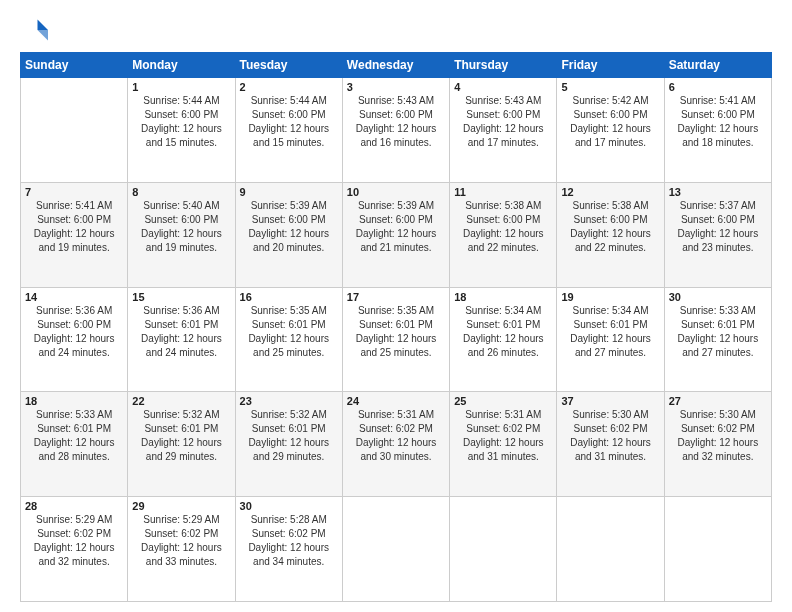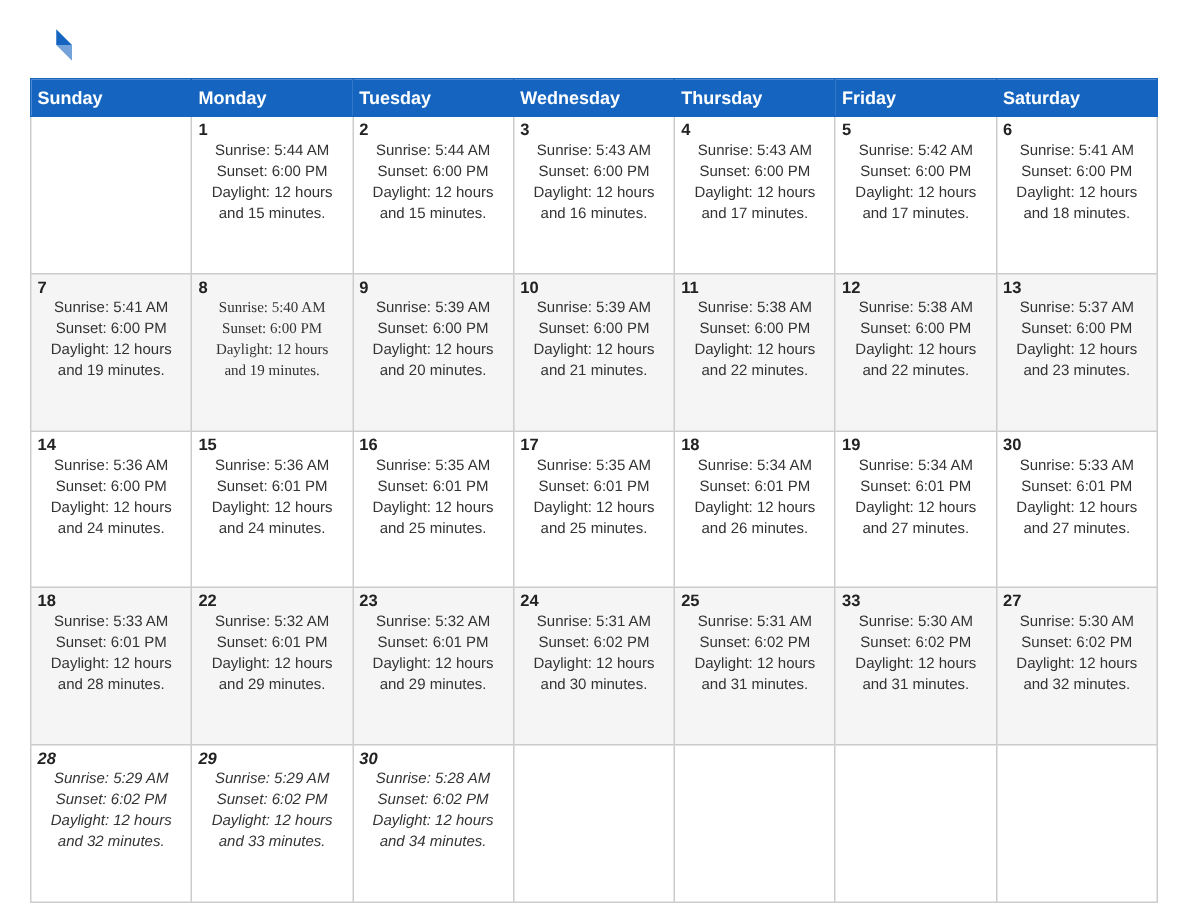--- a/index.html
+++ b/index.html
@@ -73,21 +73,20 @@
       vertical-align: top;
       padding: 3px 4px;
       border: 1px solid #ccc;
       font-size: 9.5px;
       color: #333;
       background: #fff;
       height: 72px;
     }
     .calendar tr:last-child td {
       height: 60px;
-      font-style: italic;
     }
     .day-num {
       font-size: 11px;
       font-weight: bold;
       color: #222;
       display: block;
       margin-bottom: 1px;
     }
     .day-info {
       font-size: 10px;
@@ -184,21 +183,21 @@
         <tr class="row-shade">
           <td>
             <span class="day-num">7</span>
             <div class="day-info" style="white-space: pre-line;">Sunrise: 5:41 AM
 Sunset: 6:00 PM
 Daylight: 12 hours
 and 19 minutes.</div>
           </td>
           <td>
             <span class="day-num">8</span>
-            <div class="day-info" style="white-space: pre-line; font-family: Liberation Serif, serif;">Sunrise: 5:40 AM
+            <div class="day-info" style="white-space: pre-line;">Sunrise: 5:40 AM
 Sunset: 6:00 PM
 Daylight: 12 hours
 and 19 minutes.</div>
           </td>
           <td>
             <span class="day-num">9</span>
             <div class="day-info" style="white-space: pre-line;">Sunrise: 5:39 AM
 Sunset: 6:00 PM
 Daylight: 12 hours
 and 20 minutes.</div>
@@ -313,21 +312,21 @@
 and 30 minutes.</div>
           </td>
           <td>
             <span class="day-num">25</span>
             <div class="day-info" style="white-space: pre-line;">Sunrise: 5:31 AM
 Sunset: 6:02 PM
 Daylight: 12 hours
 and 31 minutes.</div>
           </td>
           <td>
-            <span class="day-num">33</span>
+            <span class="day-num">37</span>
             <div class="day-info" style="white-space: pre-line;">Sunrise: 5:30 AM
 Sunset: 6:02 PM
 Daylight: 12 hours
 and 31 minutes.</div>
           </td>
           <td>
             <span class="day-num">27</span>
             <div class="day-info" style="white-space: pre-line;">Sunrise: 5:30 AM
 Sunset: 6:02 PM
 Daylight: 12 hours

